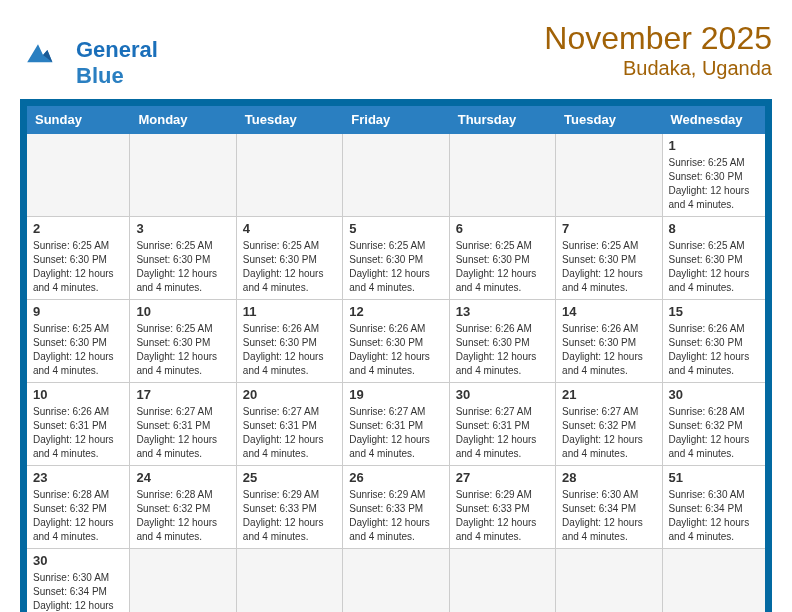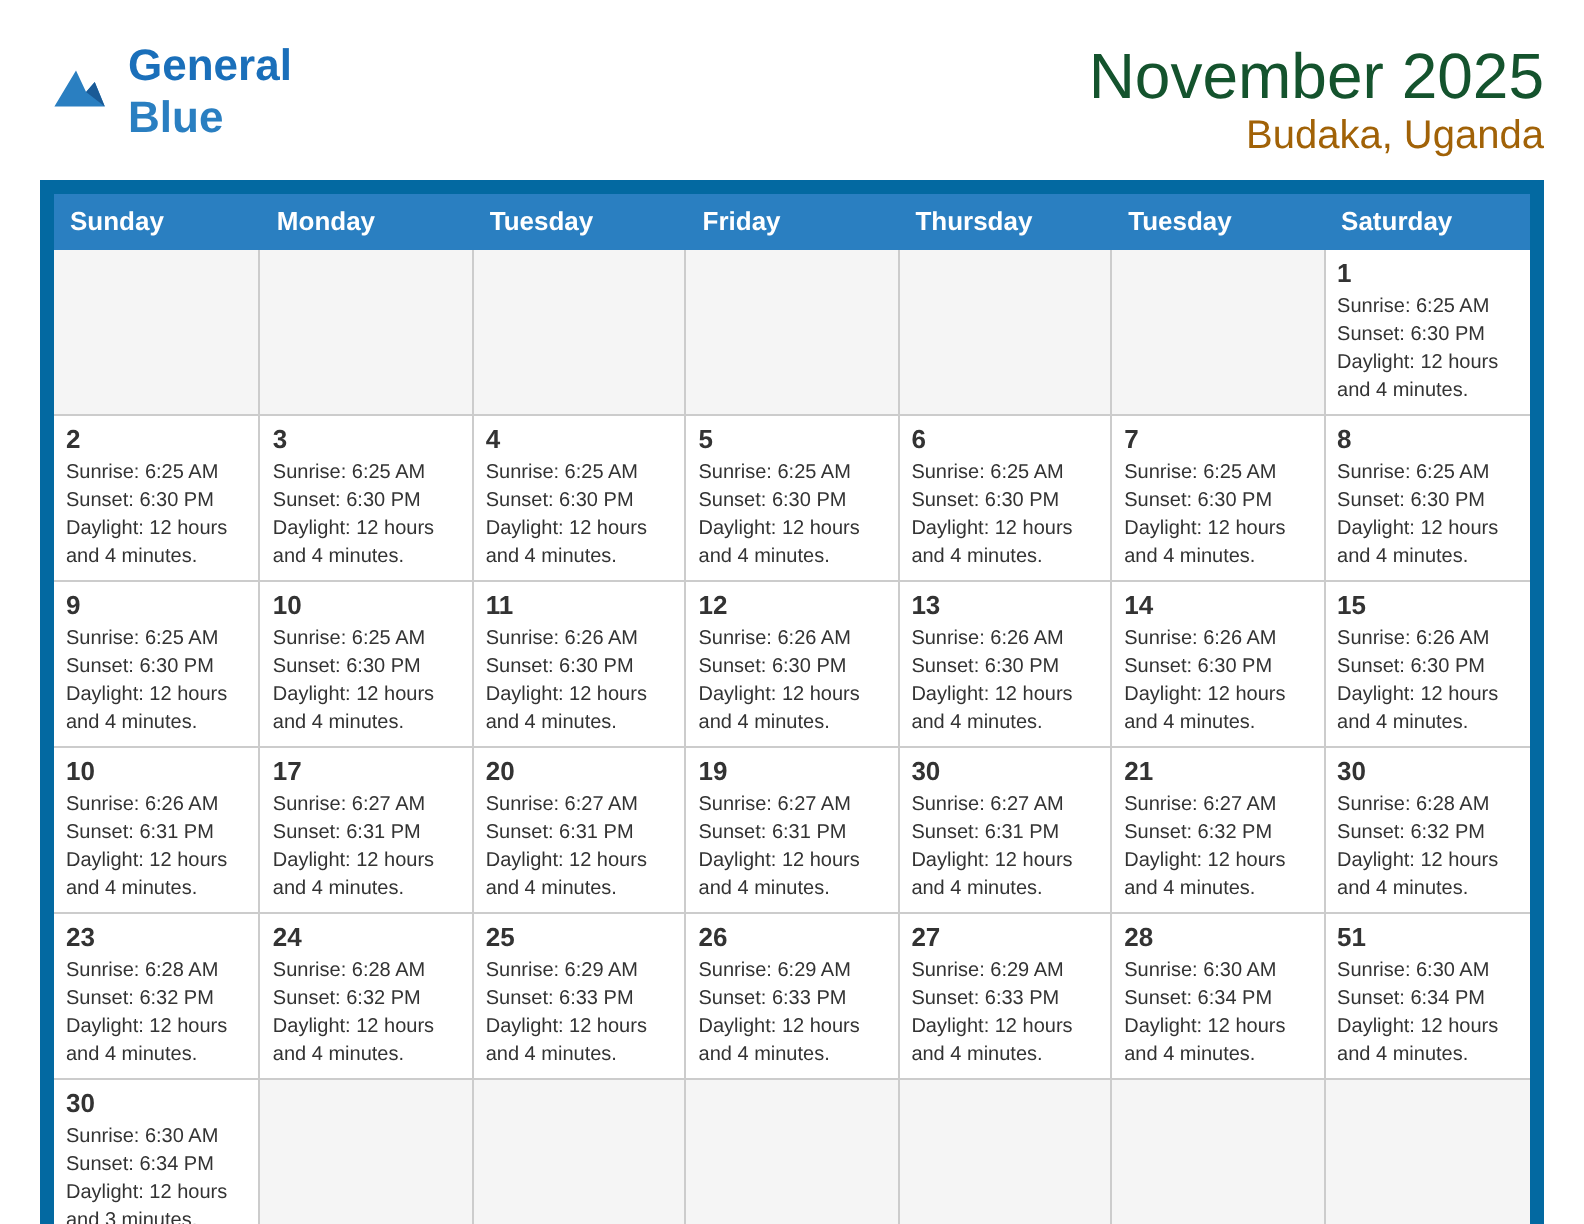--- a/index.html
+++ b/index.html
@@ -11,42 +11,43 @@
       padding: 20px;
     }
     .header {
       display: flex;
       justify-content: space-between;
       align-items: flex-start;
       margin-bottom: 10px;
     }
     .logo {
       display: flex;
-      align-items: center;
-      gap: 8px;
+      align-items: flex-start;
+      gap: 20px;
+      margin-top: 17px;
     }
     .logo-text {
       font-size: 22px;
       color: #333;
       font-weight: normal;
     }
     .logo-text span {
       color: #1a6fba;
       font-weight: bold;
     }
     .logo-icon {
       width: 36px;
       height: 36px;
     }
     .title-block {
       text-align: right;
     }
     .month-year {
       font-size: 32px;
-      color: #14532d;
+      color: #a16207;
       font-weight: normal;
     }
     .location {
       font-size: 20px;
       color: #a16207;
     }
     .calendar {
       width: 100%;
       border-collapse: collapse;
       border: 7px solid #0369a1;
@@ -109,21 +110,21 @@
 
 <table class="calendar">
   <thead>
     <tr>
     <th>Sunday</th>
         <th>Monday</th>
         <th>Tuesday</th>
         <th>Friday</th>
         <th>Thursday</th>
         <th>Tuesday</th>
-        <th>Saturday</th>
+        <th>Wednesday</th>
       </tr>
   </thead>
   <tbody id="calendar-body">
   <tr>
         <td class="empty"></td>
         <td class="empty"></td>
         <td class="empty"></td>
         <td class="empty"></td>
         <td class="empty"></td>
         <td class="empty"></td>

